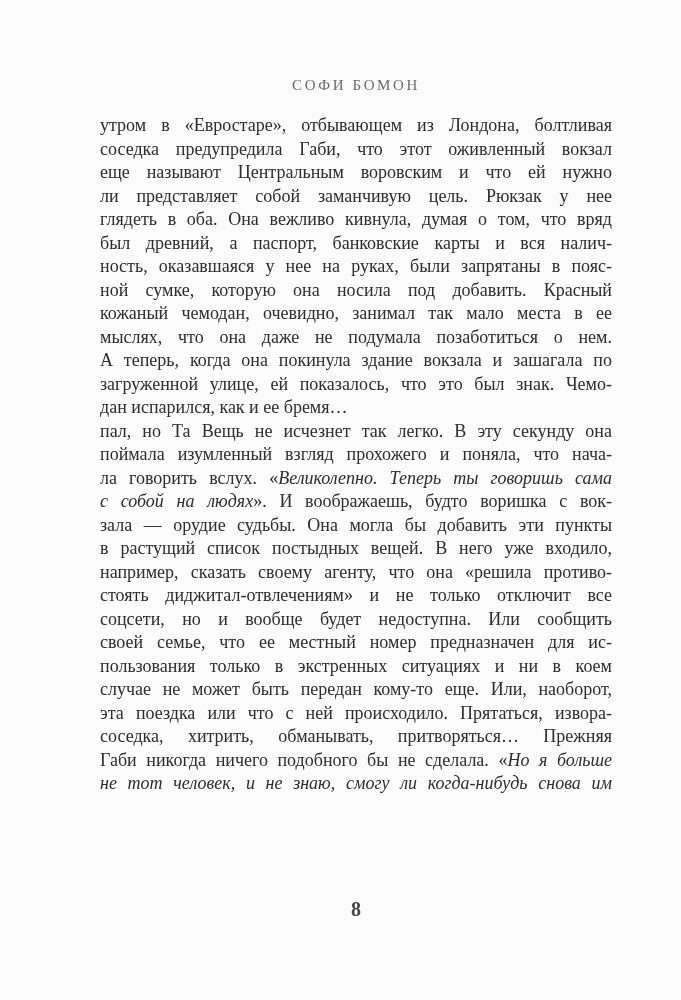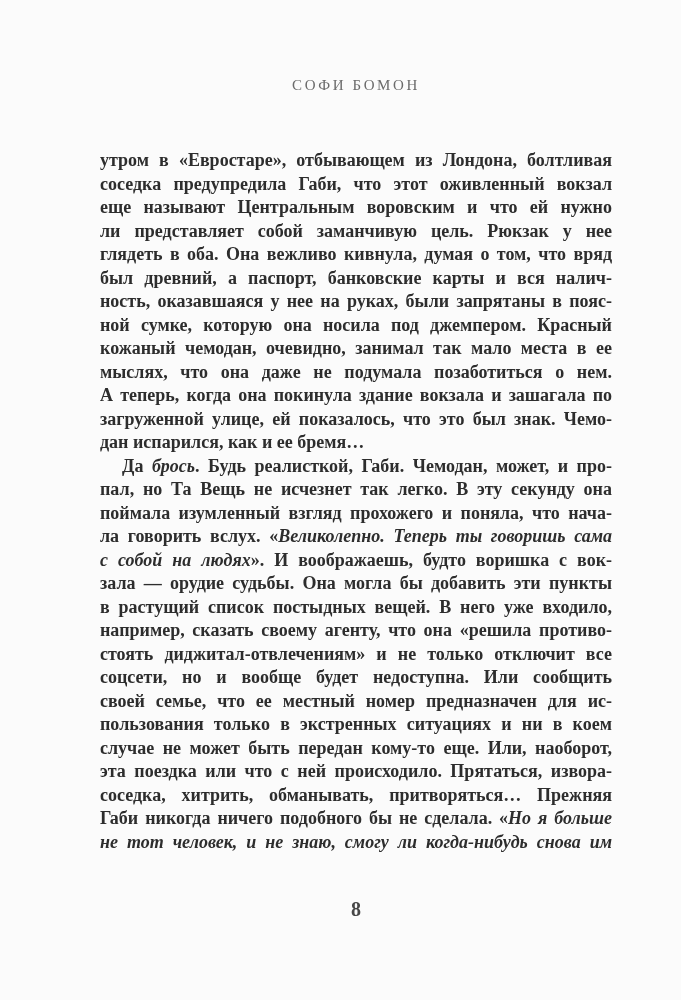--- a/index.html
+++ b/index.html
@@ -22,24 +22,23 @@
   .running-header{
     position:absolute;
     left:100px;top:77px;width:512px;
     text-align:center;
     font-size:15px;
     letter-spacing:2.6px;
     color:var(--header-text);
   }
   .body-text{
     position:absolute;
-    left:100px;top:149px;width:512px;
+    left:100px;top:114px;width:512px;
     font-size:18px;
     color:var(--body-text);
-    font-weight:bold;
   }
   .line{
     height:23.5px;
     line-height:23.5px;
     text-align:justify;
     text-align-last:justify;
     white-space:nowrap;
     overflow:visible;
   }
   .line.para-end{
@@ -67,27 +66,26 @@
   <div class="running-header">СОФИ БОМОН</div>
 
   <div class="body-text">
       <div class="line"><span>утром в «Евростаре», отбывающем из Лондона, болтливая</span></div>
       <div class="line"><span>соседка предупредила Габи, что этот оживленный вокзал</span></div>
       <div class="line"><span>еще называют Центральным воровским и что ей нужно</span></div>
       <div class="line"><span>ли представляет собой заманчивую цель. Рюкзак у нее</span></div>
       <div class="line"><span>глядеть в оба. Она вежливо кивнула, думая о том, что вряд</span></div>
       <div class="line"><span>был древний, а паспорт, банковские карты и вся налич-</span></div>
       <div class="line"><span>ность, оказавшаяся у нее на руках, были запрятаны в пояс-</span></div>
-      <div class="line"><span>ной сумке, которую она носила под джемпером. Красный</span></div>
+      <div class="line"><span>ной сумке, которую она носила под добавить. Красный</span></div>
       <div class="line"><span>кожаный чемодан, очевидно, занимал так мало места в ее</span></div>
       <div class="line"><span>мыслях, что она даже не подумала позаботиться о нем.</span></div>
       <div class="line"><span>А теперь, когда она покинула здание вокзала и зашагала по</span></div>
       <div class="line"><span>загруженной улице, ей показалось, что это был знак. Чемо-</span></div>
       <div class="line para-end"><span>дан испарился, как и ее бремя…</span></div>
-      <div class="line indent"><span>Да </span><span class="it">брось</span><span>. Будь реалисткой, Габи. Чемодан, может, и про-</span></div>
       <div class="line"><span>пал, но Та Вещь не исчезнет так легко. В эту секунду она</span></div>
       <div class="line"><span>поймала изумленный взгляд прохожего и поняла, что нача-</span></div>
       <div class="line"><span>ла говорить вслух. «</span><span class="it">Великолепно. Теперь ты говоришь сама</span></div>
       <div class="line"><span class="it">с собой на людях</span><span>». И воображаешь, будто воришка с вок-</span></div>
       <div class="line"><span>зала — орудие судьбы. Она могла бы добавить эти пункты</span></div>
       <div class="line"><span>в растущий список постыдных вещей. В него уже входило,</span></div>
       <div class="line"><span>например, сказать своему агенту, что она «решила противо-</span></div>
       <div class="line"><span>стоять диджитал-отвлечениям» и не только отключит все</span></div>
       <div class="line"><span>соцсети, но и вообще будет недоступна. Или сообщить</span></div>
       <div class="line"><span>своей семье, что ее местный номер предназначен для ис-</span></div>

